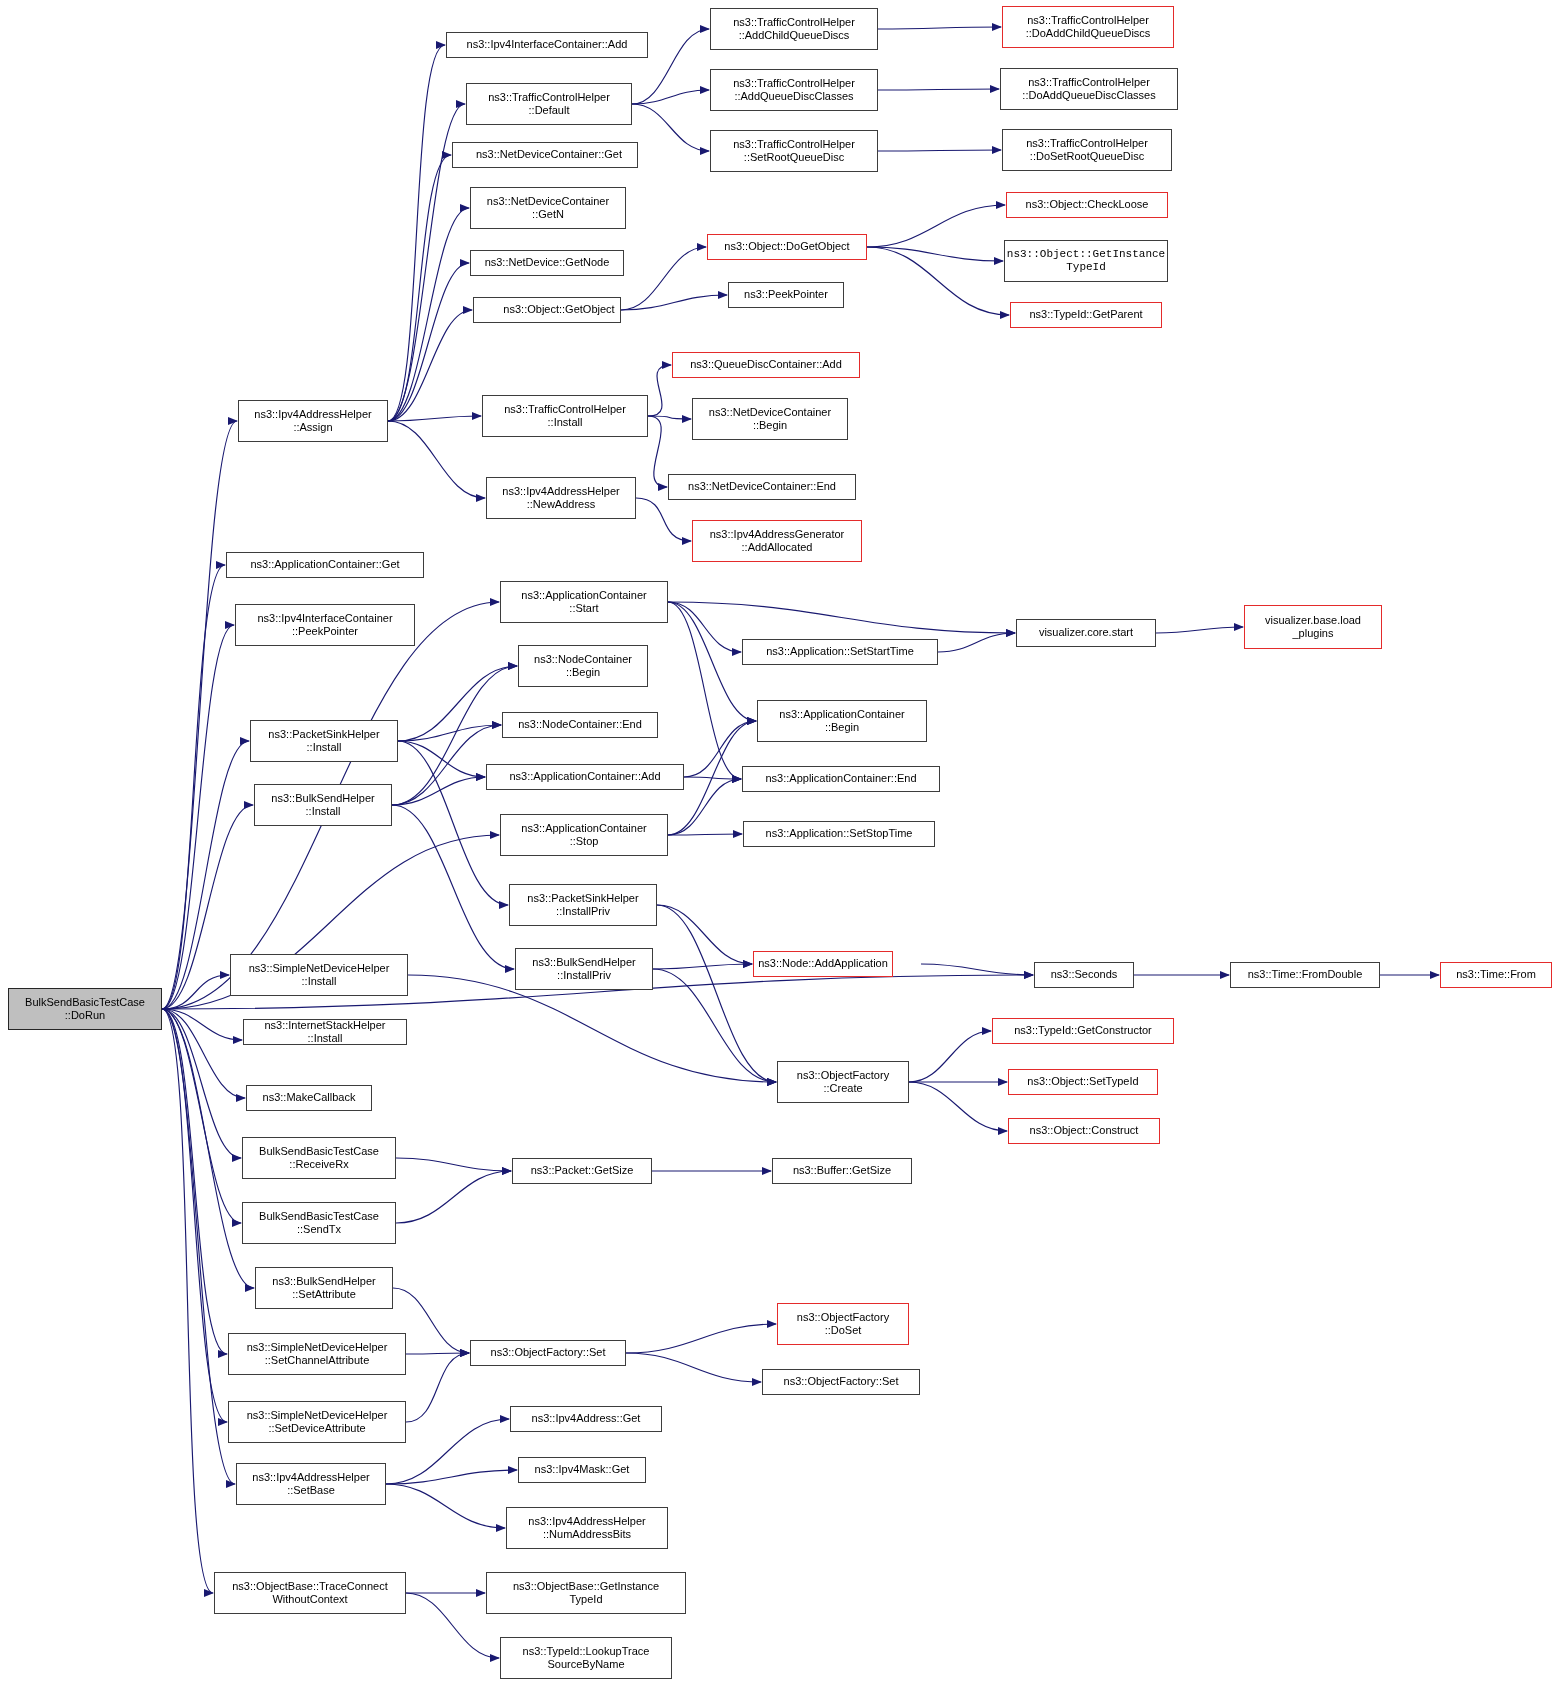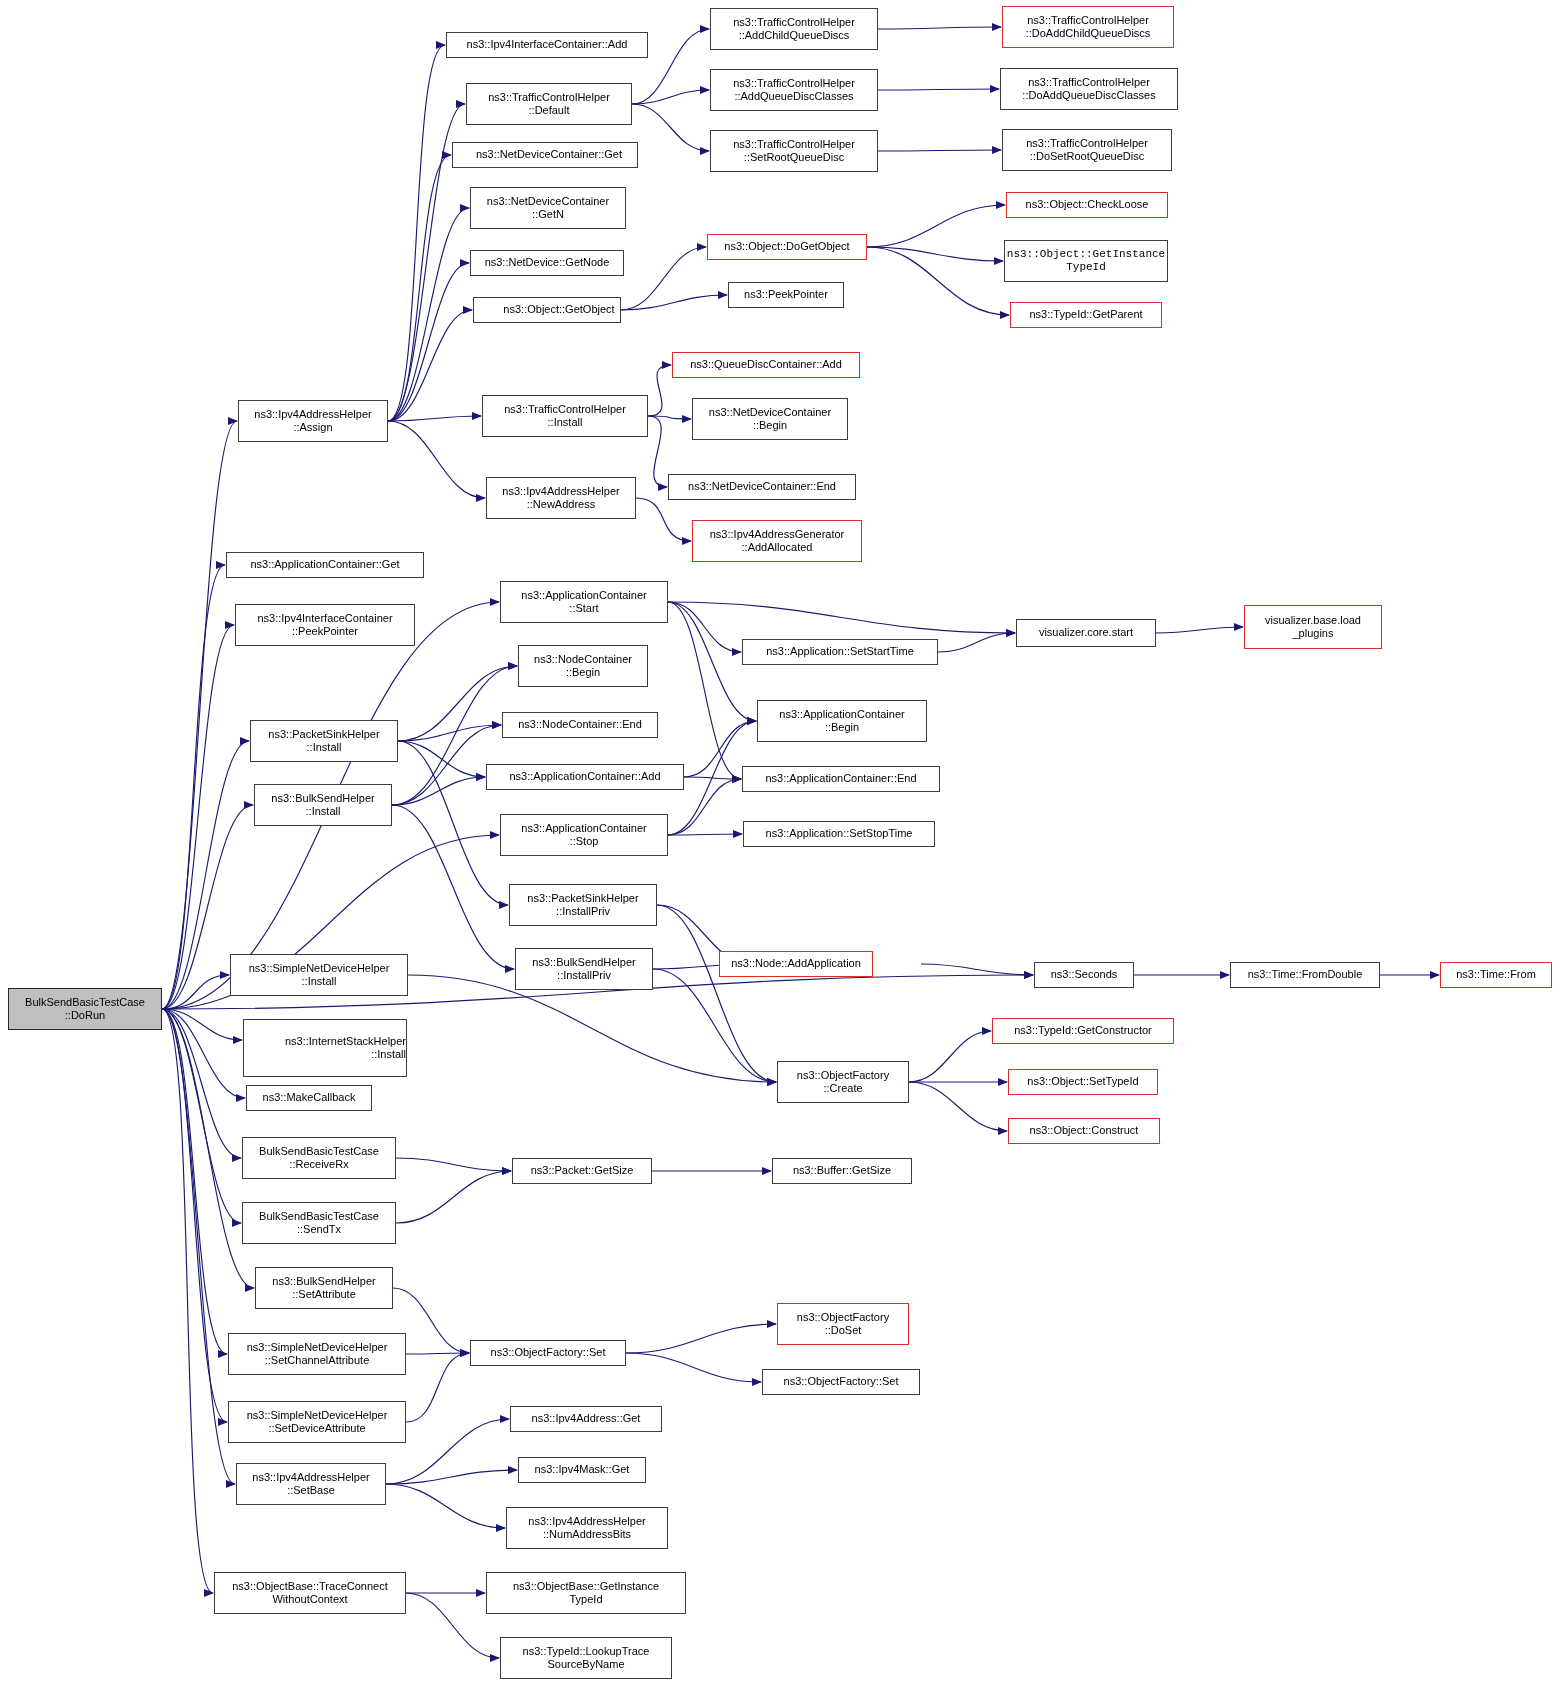--- a/index.html
+++ b/index.html
@@ -136,21 +136,21 @@
       <span>::Install</span>
     </div>
     <div class="node" style="left: 254px; top: 784px; width: 138px; height: 42px; border-color: rgb(61, 61, 61);">
       <span>ns3::BulkSendHelper</span>
       <span>::Install</span>
     </div>
     <div class="node" style="left: 230px; top: 954px; width: 178px; height: 42px; border-color: rgb(61, 61, 61);">
       <span>ns3::SimpleNetDeviceHelper</span>
       <span>::Install</span>
     </div>
-    <div class="node" style="left: 243px; top: 1019px; width: 164px; height: 58px; border-color: rgb(61, 61, 61); align-items: flex-end;">
+    <div class="node" style="left: 243px; top: 1019px; width: 164px; height: 26px; border-color: rgb(61, 61, 61);">
       <span>ns3::InternetStackHelper</span>
       <span>::Install</span>
     </div>
     <div class="node" style="left: 246px; top: 1085px; width: 126px; height: 26px; border-color: rgb(61, 61, 61);">
       <span>ns3::MakeCallback</span>
     </div>
     <div class="node" style="left: 242px; top: 1137px; width: 154px; height: 42px; border-color: rgb(61, 61, 61);">
       <span>BulkSendBasicTestCase</span>
       <span>::ReceiveRx</span>
     </div>
@@ -294,21 +294,21 @@
     <div class="node" style="left: 757px; top: 700px; width: 170px; height: 42px; border-color: rgb(61, 61, 61);">
       <span>ns3::ApplicationContainer</span>
       <span>::Begin</span>
     </div>
     <div class="node" style="left: 742px; top: 766px; width: 198px; height: 26px; border-color: rgb(61, 61, 61);">
       <span>ns3::ApplicationContainer::End</span>
     </div>
     <div class="node" style="left: 743px; top: 821px; width: 192px; height: 26px; border-color: rgb(61, 61, 61);">
       <span>ns3::Application::SetStopTime</span>
     </div>
-    <div class="node red" style="left: 719px; top: 951px; width: 154px; height: 26px; border-color: rgb(228, 43, 43);">
+    <div class="node red" style="left: 753px; top: 951px; width: 140px; height: 26px; border-color: rgb(228, 43, 43);">
       <span>ns3::Node::AddApplication</span>
     </div>
     <div class="node" style="left: 777px; top: 1061px; width: 132px; height: 42px; border-color: rgb(61, 61, 61);">
       <span>ns3::ObjectFactory</span>
       <span>::Create</span>
     </div>
     <div class="node" style="left: 772px; top: 1158px; width: 140px; height: 26px; border-color: rgb(61, 61, 61); justify-content: center;">
       <span>ns3::Buffer::GetSize</span>
     </div>
     <div class="node red" style="left: 777px; top: 1303px; width: 132px; height: 42px; border-color: rgb(228, 43, 43);">

